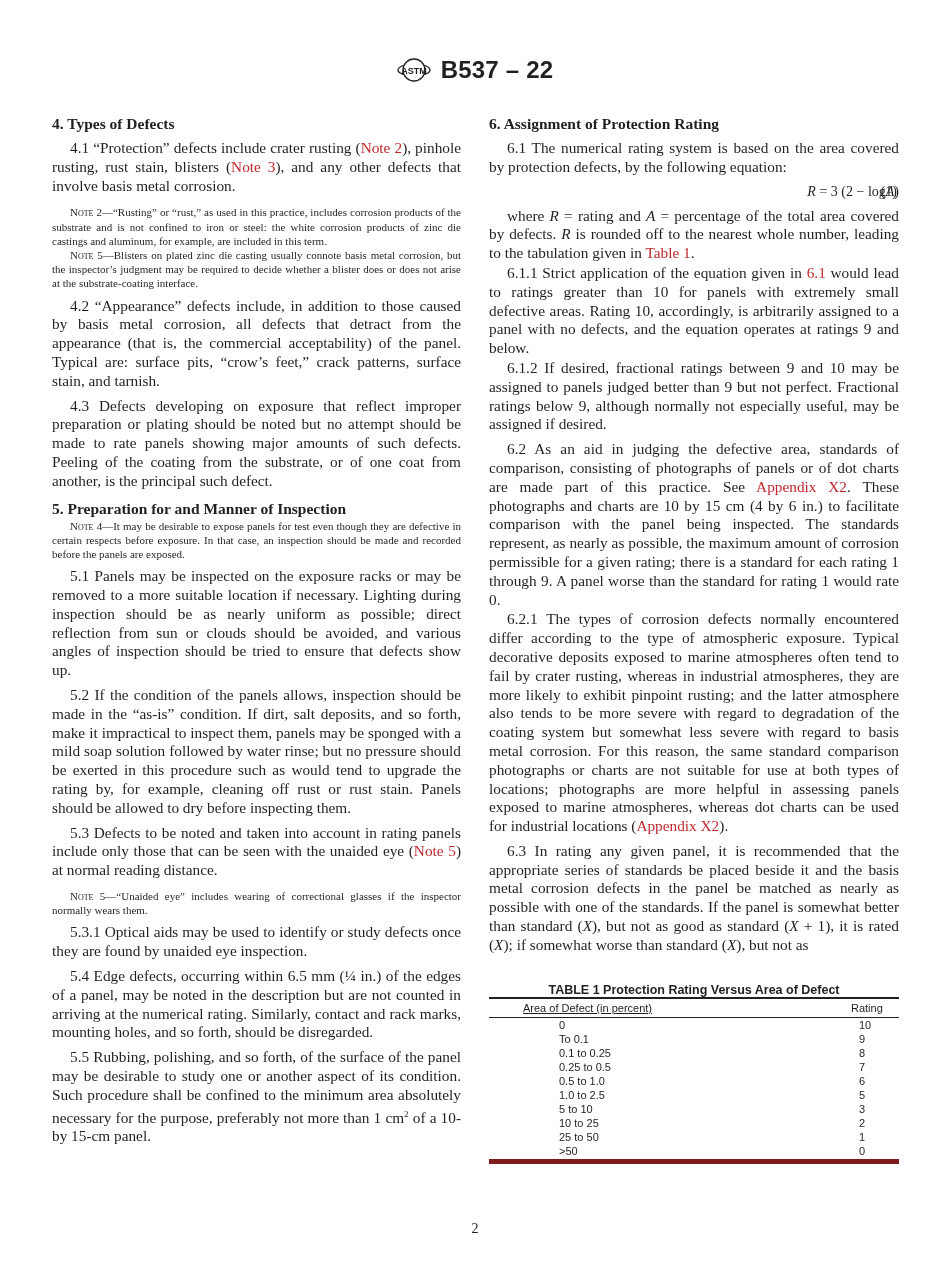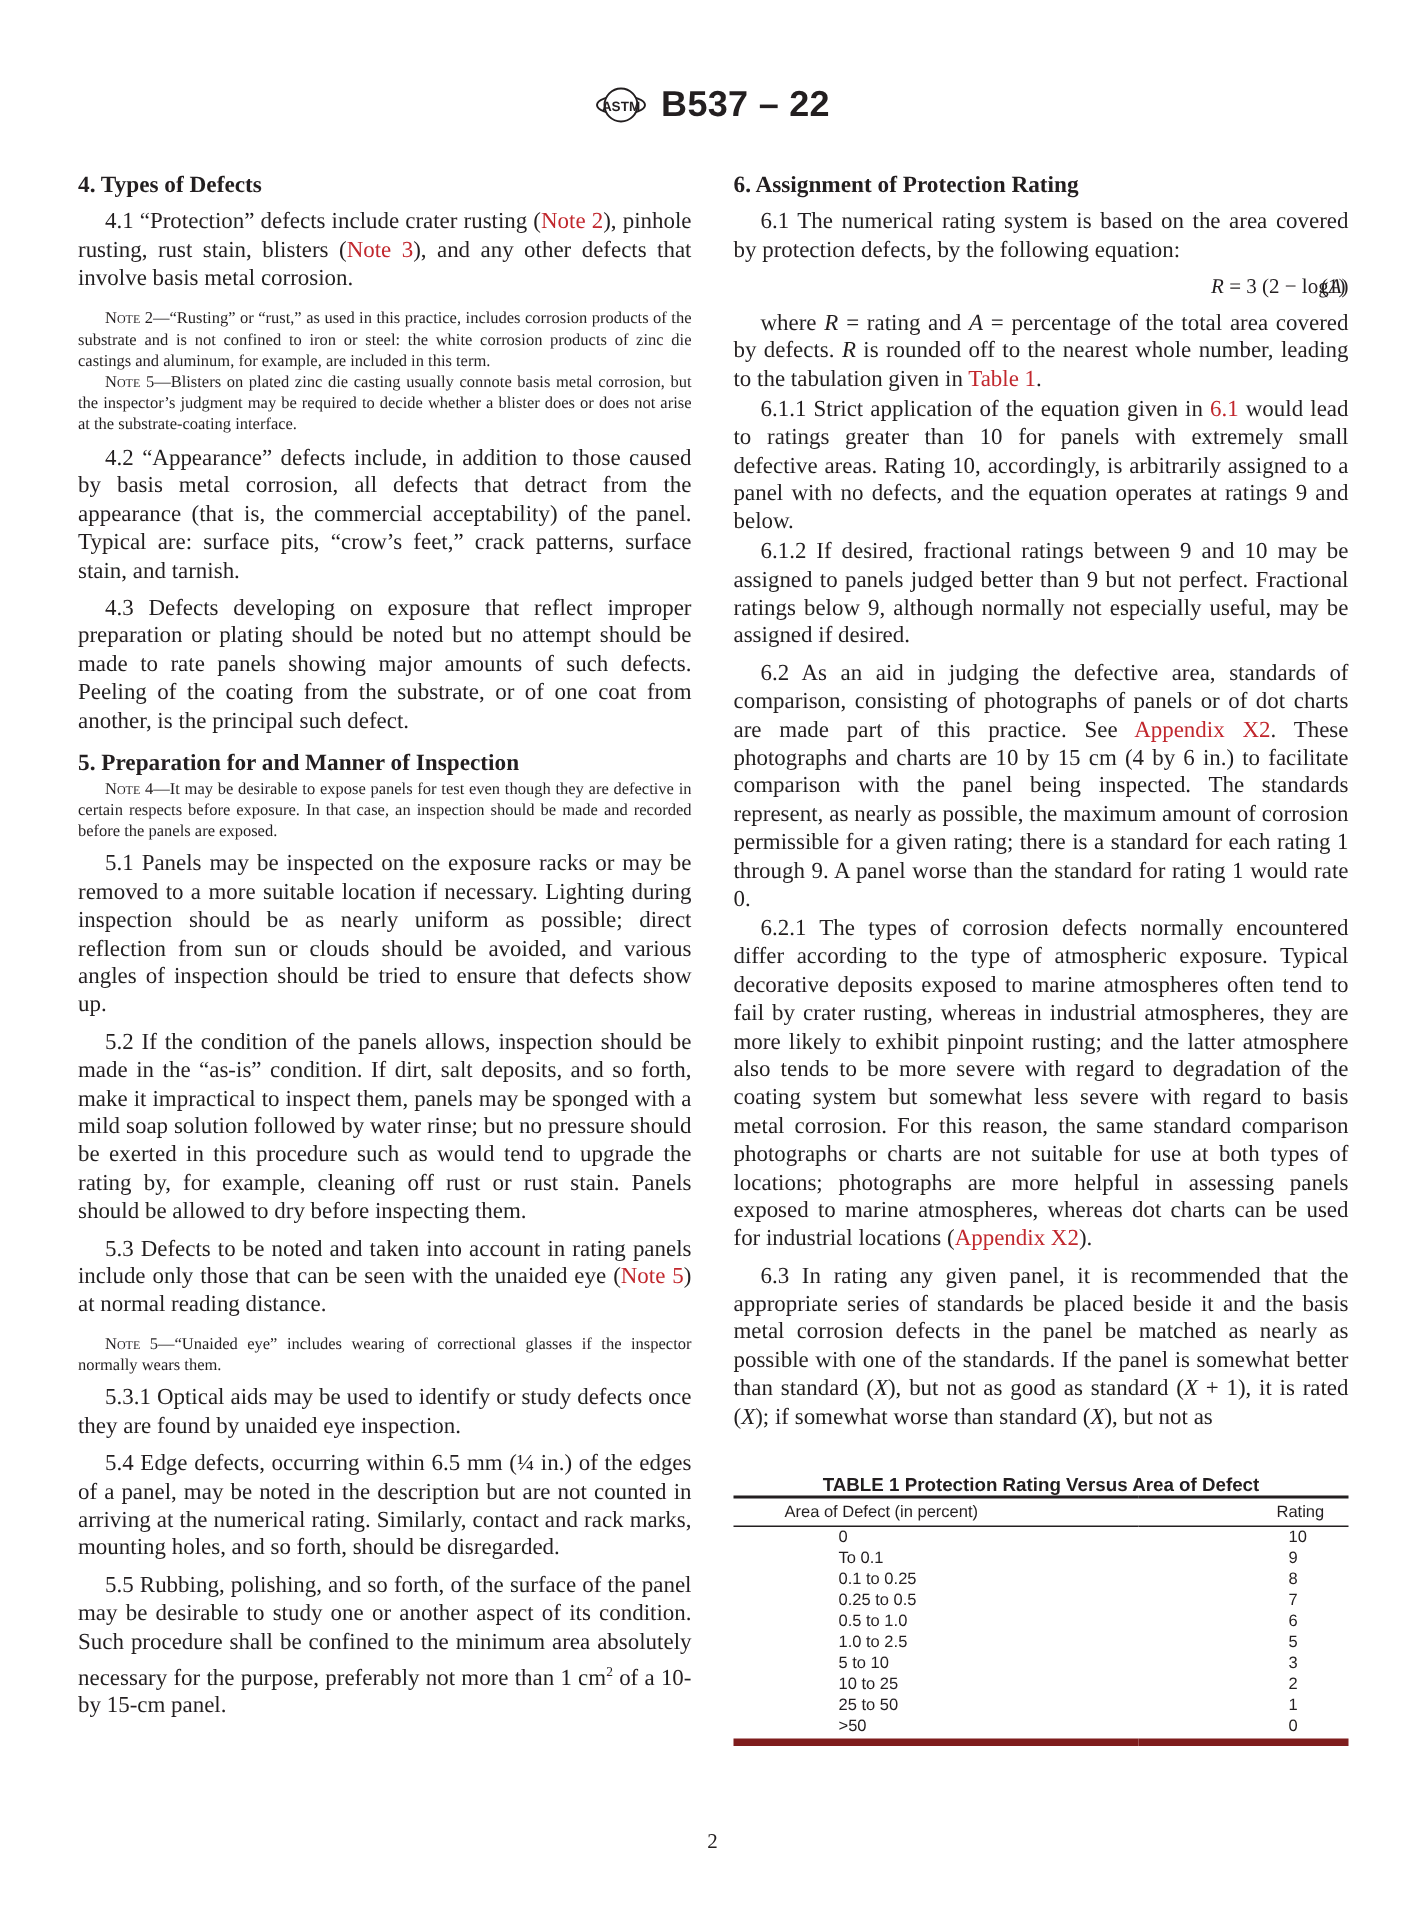--- a/index.html
+++ b/index.html
@@ -24,21 +24,21 @@
   i { font-style: italic; }
   .table-wrap { position: absolute; left: 489px; top: 983px; width: 410px; }
   .table-title { font-family: "Liberation Sans", sans-serif; font-weight: bold; font-size: 12.5px;
                  text-align: center; margin-bottom: 0; }
   table { width: 410px; border-collapse: collapse; font-family: "Liberation Sans", sans-serif; font-size: 11px; color: #231f20; }
   thead th { font-weight: normal; border-top: 2px solid #231f20; border-bottom: 1px solid #231f20;
              padding: 2px 0 2px 0; height: 14px; }
   tbody td { padding: 0; height: 14px; line-height: 14px; }
   tbody tr:last-child td { border-bottom: 5px solid #7f1d1d; padding-bottom: 1px; }
   th.c1, td.c1 { text-align: left; }
-  th.c1 { padding-left: 34px; }
+  th.c1 { padding-left: 34px; text-decoration: underline; }
   td.c1 { padding-left: 70px; width: 200px; }
   th.c2, td.c2 { text-align: left; }
   th.c2 { padding-left: 92px; }
   td.c2 { padding-left: 100px; }
   .page-num { position: absolute; top: 1221px; left: 0; width: 950px; text-align: center; font-size: 14px; }
 </style>
 </head>
 <body>
 
 <div class="header">

